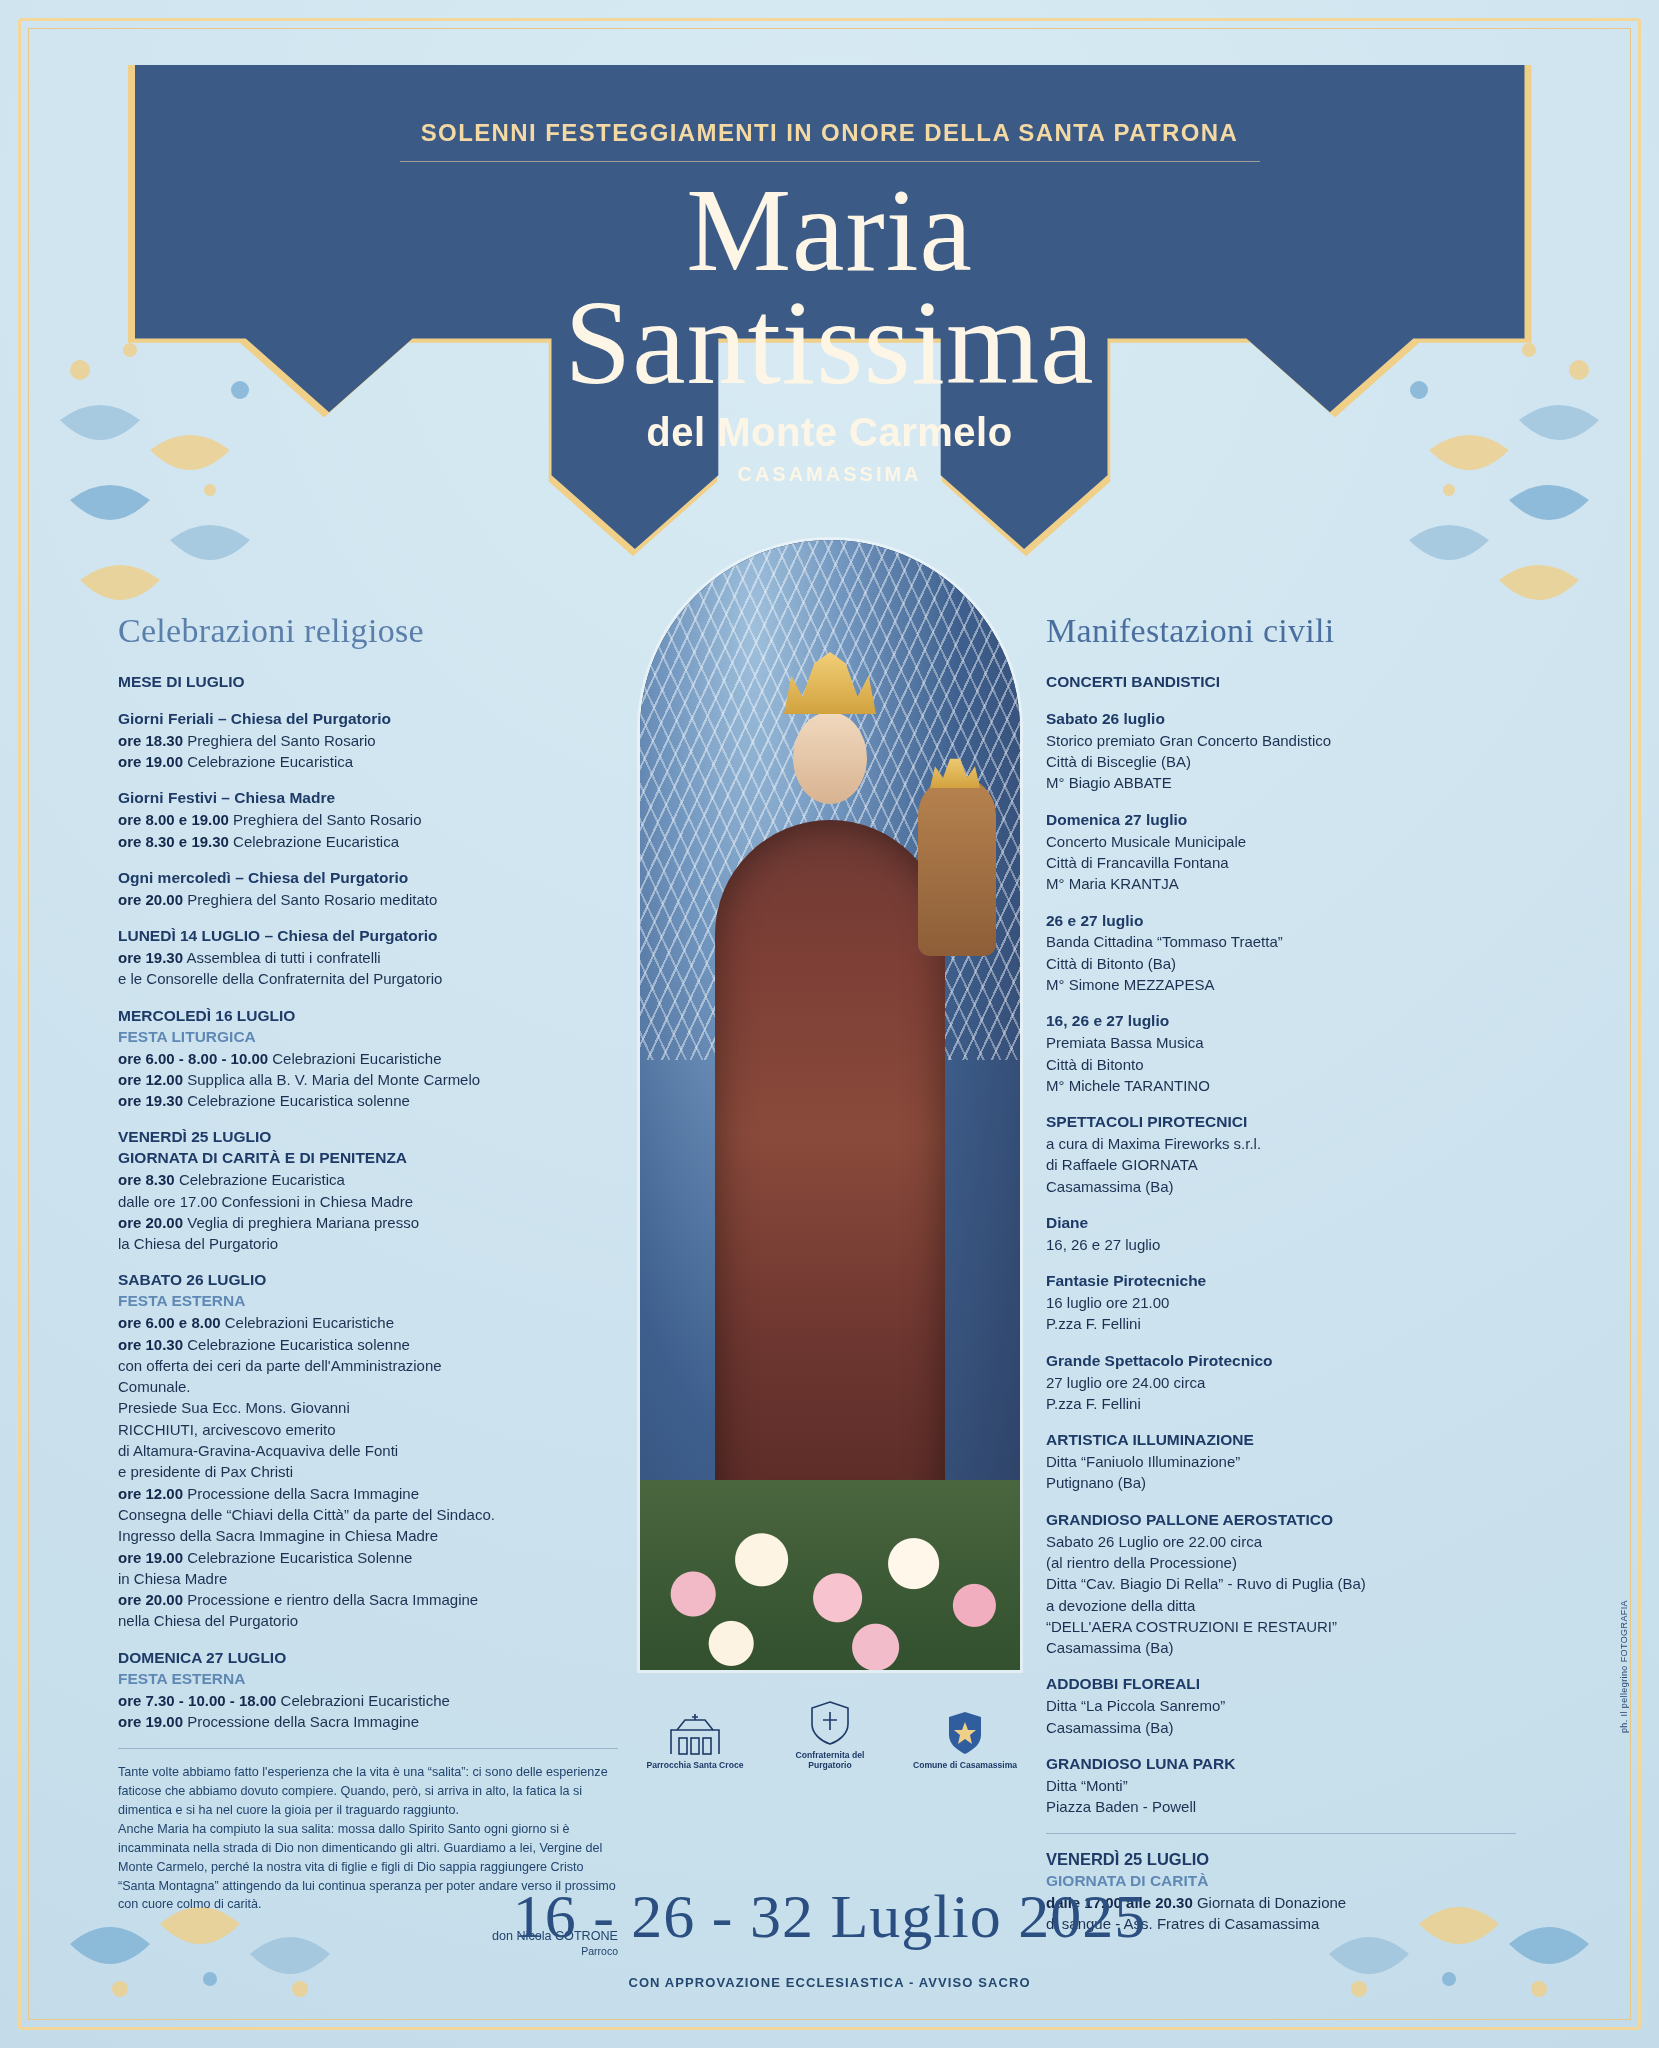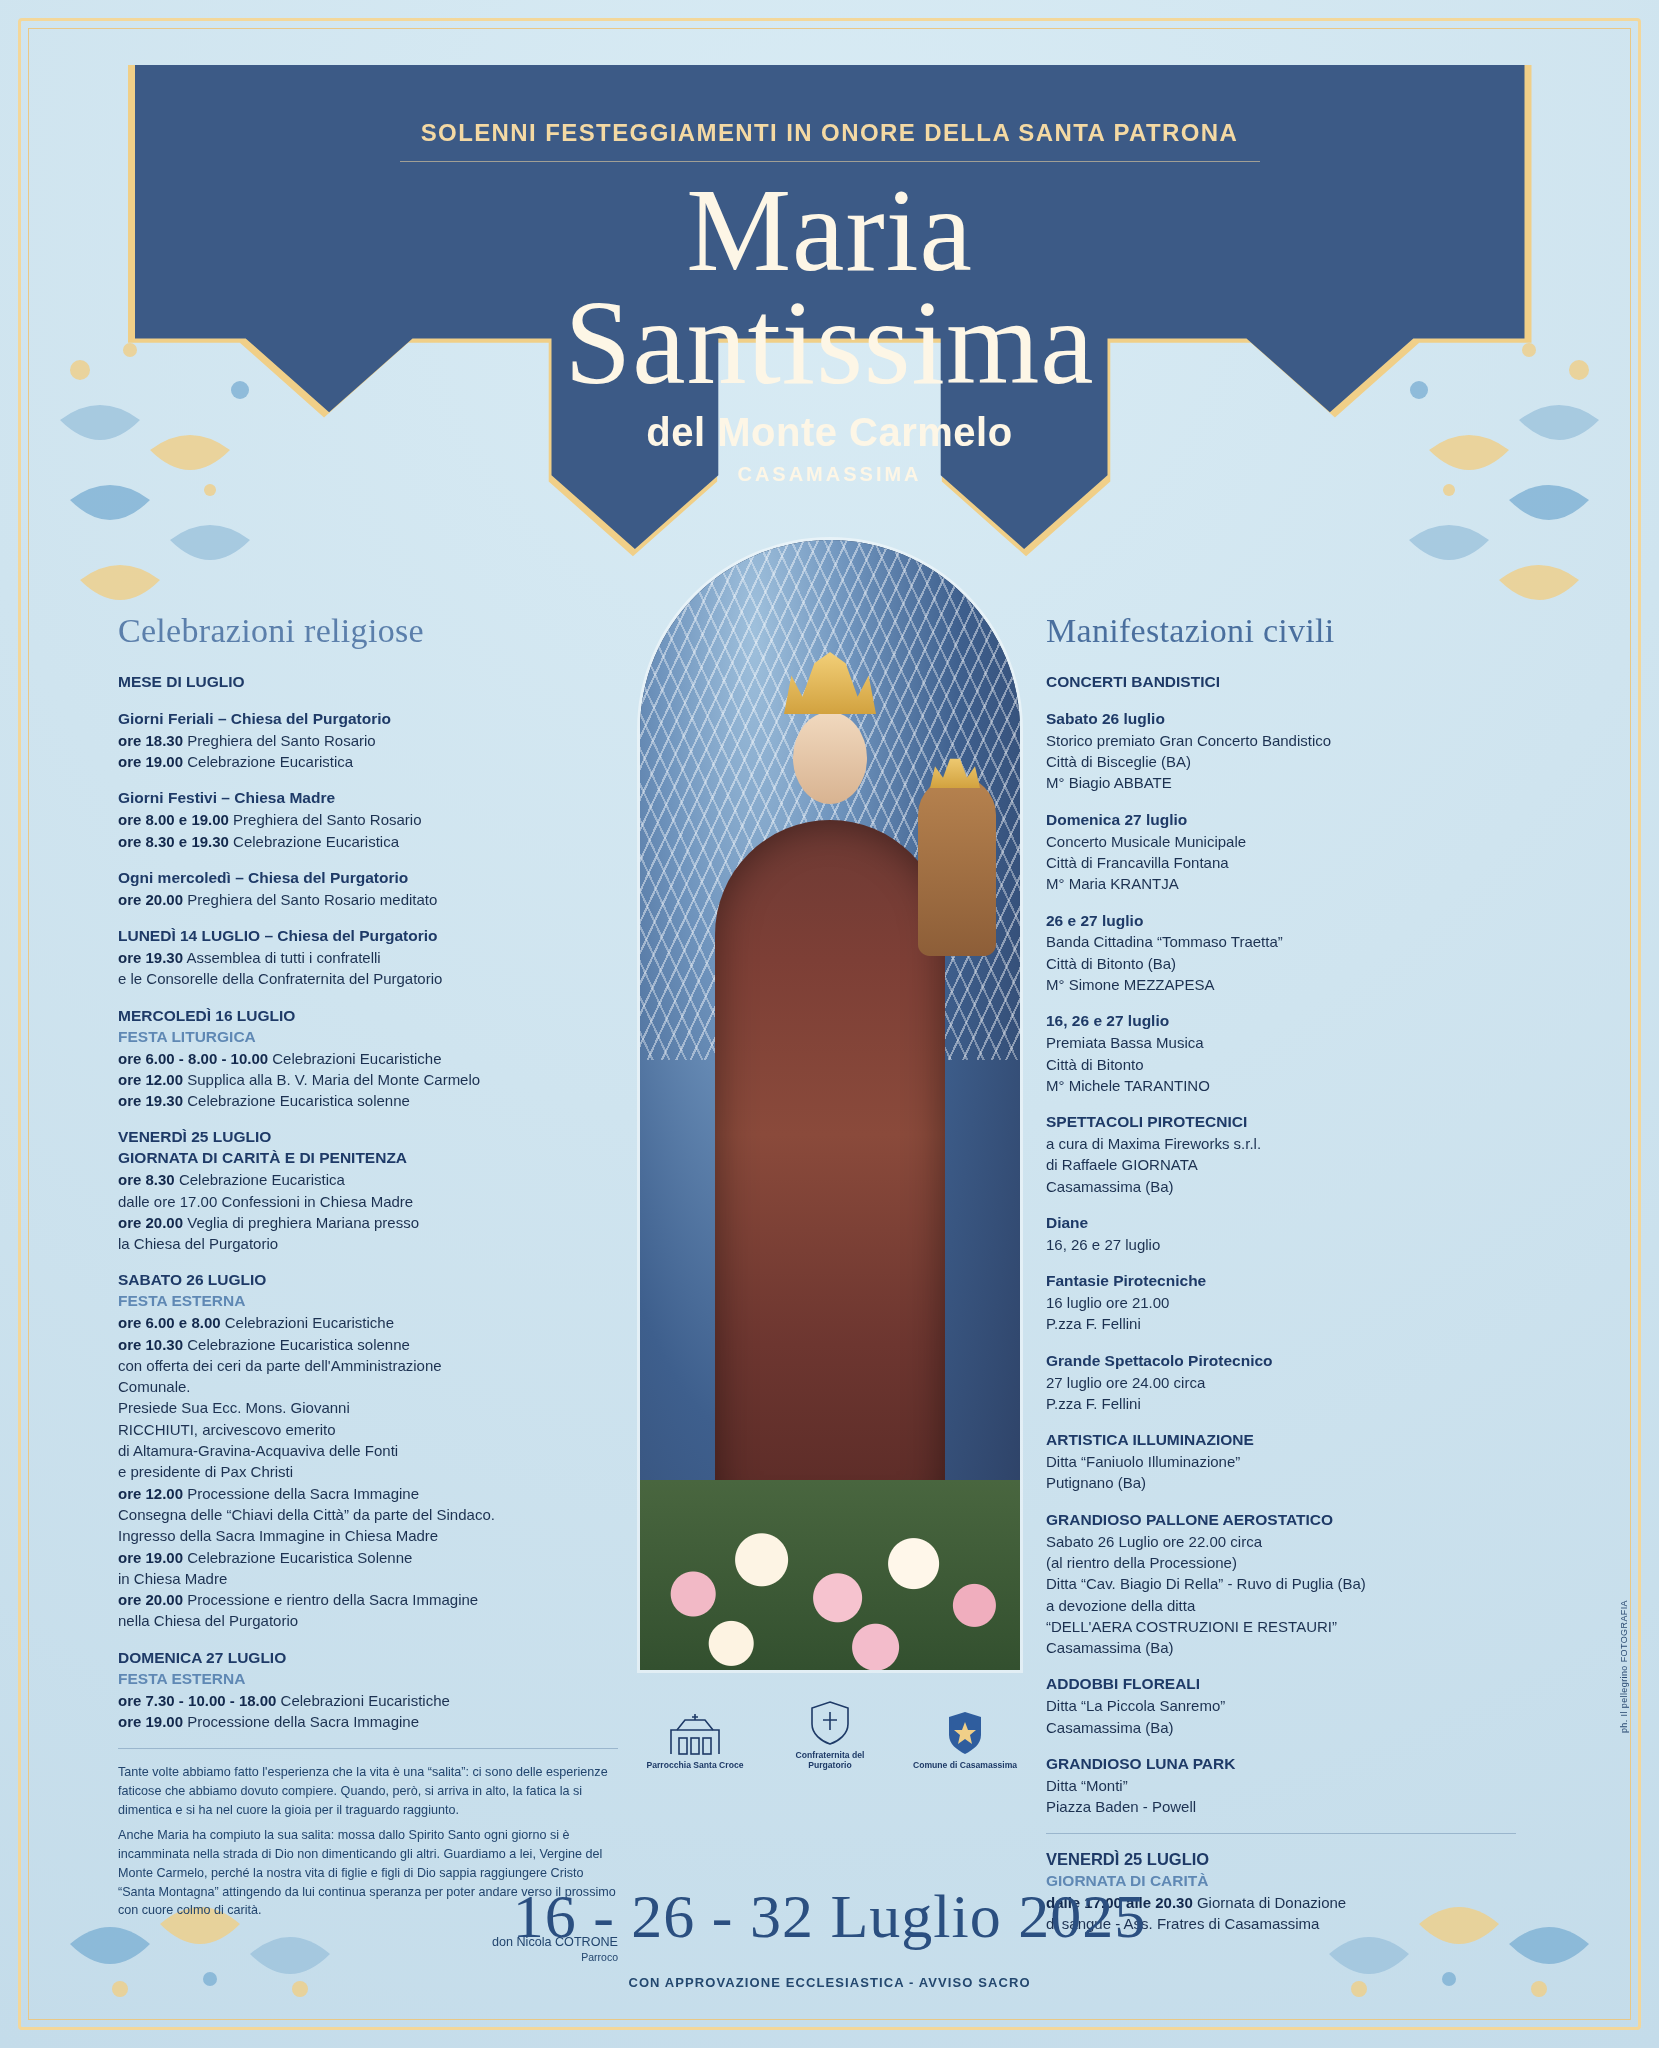--- a/index.html
+++ b/index.html
@@ -164,21 +164,21 @@
   }
   .col-title.right{color:#4a6f9e;}
   .rule{height:1px;background:#9ab6cd;margin:14px 0 14px;}
   .blk{margin-bottom:16px;}
   .h-navy{color:#1e3a67;font-weight:bold;font-size:15.5px;line-height:1.35;}
   .h-blue{color:#5f88b4;font-weight:bold;font-size:15.5px;line-height:1.35;}
   .h-big{color:#1e3a67;font-weight:bold;font-size:16.5px;line-height:1.35;}
   .line{color:#1c3151;font-size:15px;line-height:1.42;}
   .line b{color:#13294d;}
   .small-note{
-    color:#22456e;font-size:12.6px;line-height:1.5;margin-top:6px;
+    color:#22456e;font-size:12.6px;line-height:1.5;margin-top:0;
   }
   .sig{color:#22456e;font-size:12.6px;text-align:right;line-height:1.3;margin-top:14px;}
   .sig .role{font-size:10.5px;}
   
   .logos{
     position:absolute;left:640px;top:1700px;width:380px;
     display:flex;justify-content:space-between;align-items:flex-end;
   }
   .logo{width:110px;text-align:center;color:#1e3a67;}
   .logo .cap{font-size:8.6px;font-weight:bold;margin-top:4px;display:block;}

